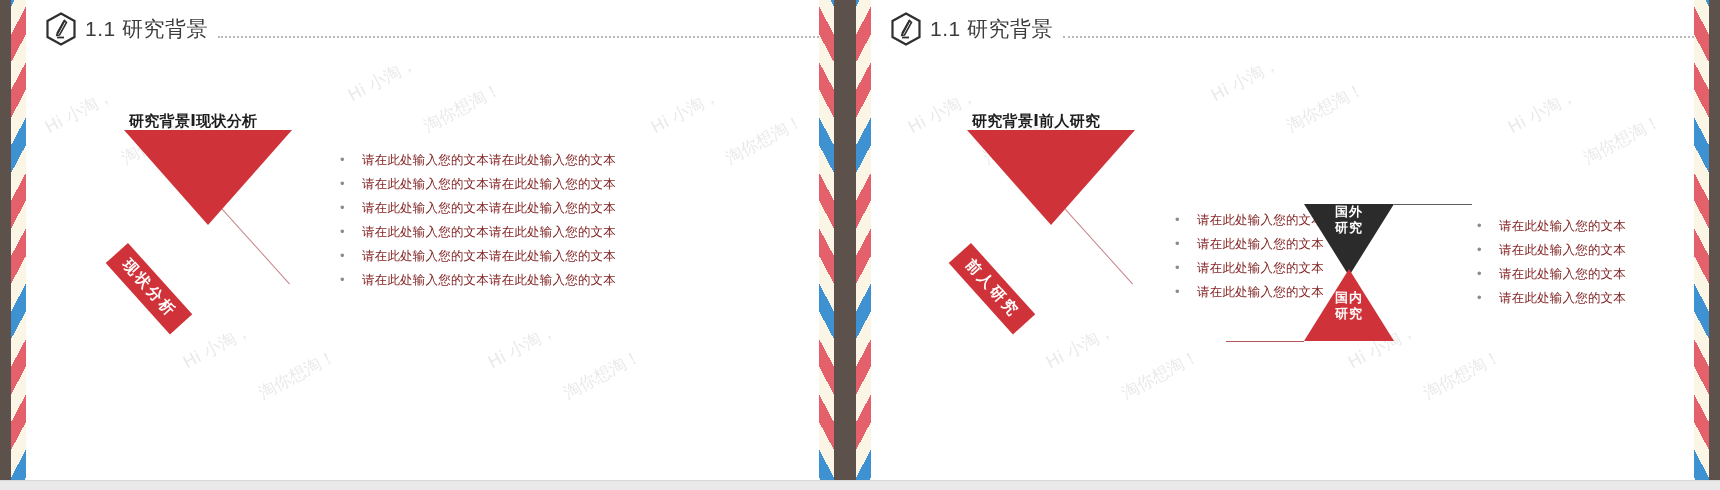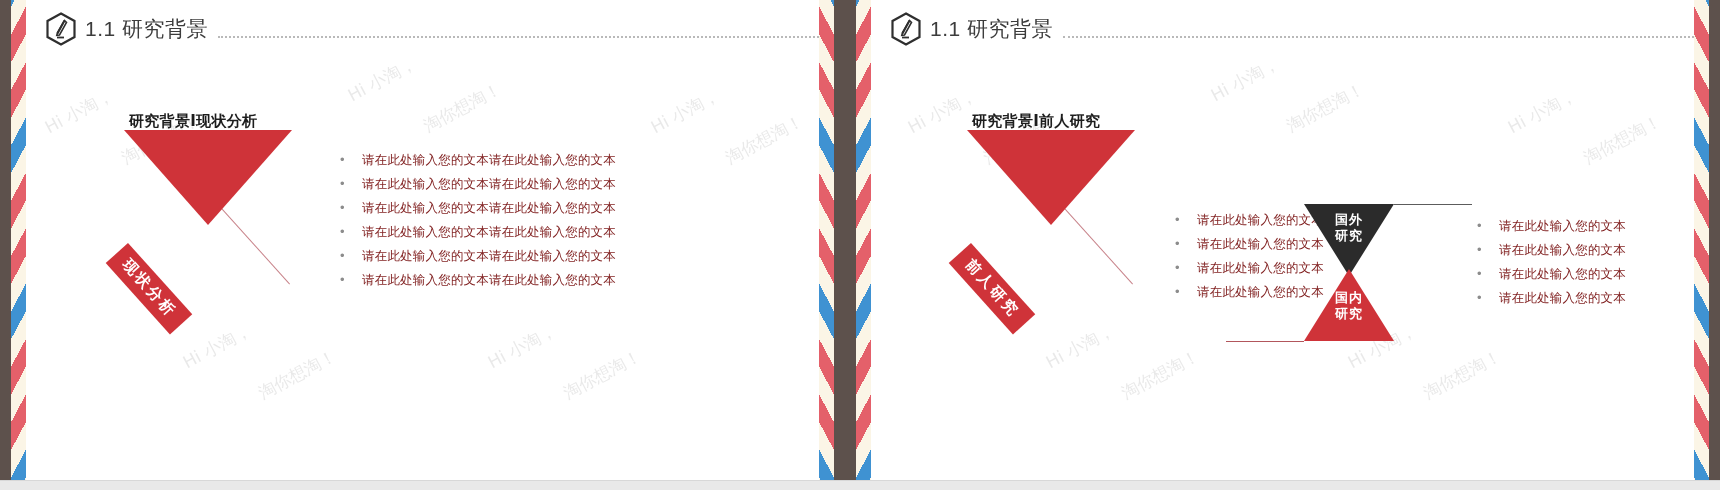--- a/index.html
+++ b/index.html
@@ -225,21 +225,21 @@
     width: 90px;
     text-align: center;
     color: #ffffff;
     font-size: 13px;
     font-weight: bold;
     line-height: 1.25;
     letter-spacing: 1px;
     z-index: 4;
     font-family: "DejaVu Sans", "Liberation Sans", sans-serif;
   }
-  .hg-label-top { top: 8px; left: 0; font-family: Liberation Serif, serif; }
+  .hg-label-top { top: 0; left: 0; font-family: Liberation Serif, serif; }
   .hg-label-bottom { top: 86px; left: 0; }
 
   .hg-line {
     position: absolute;
     height: 0;
     border-top: 1px solid #5c5c5c;
     z-index: 2;
   }
   .hg-line-top { top: 0px; left: 90px; width: 78px; }
   .hg-line-bottom { top: 137px; left: -78px; width: 78px; border-top-color: #b2565c; }

